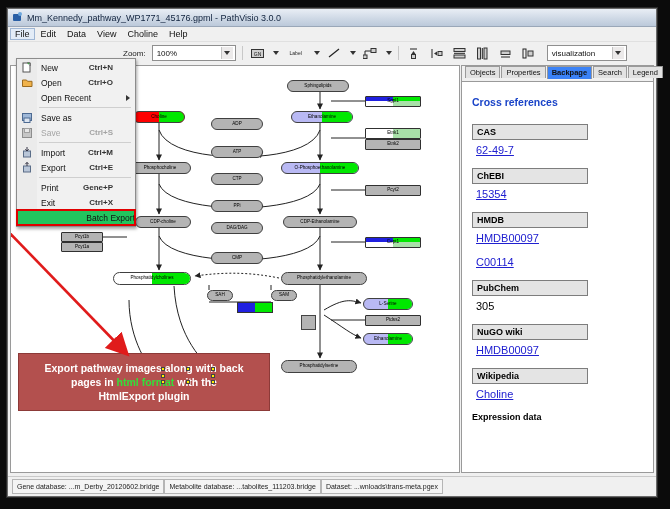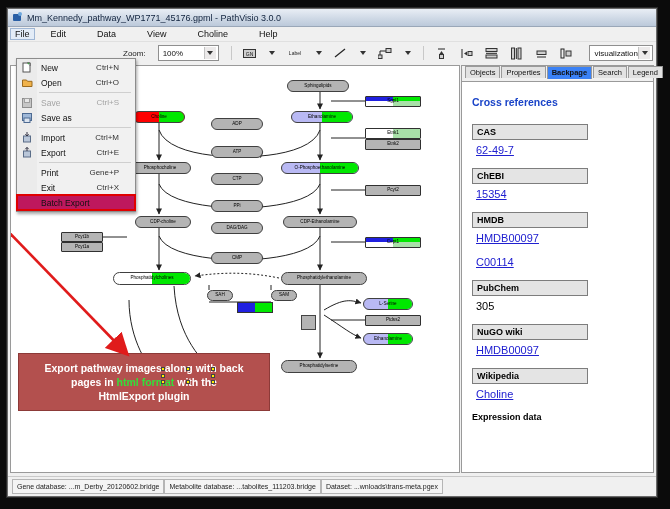--- a/index.html
+++ b/index.html
@@ -16,26 +16,26 @@
   .title-ico{width:11px;height:11px;margin-right:4px;position:relative;flex:0 0 auto;}
   .title-ico::before{content:"";position:absolute;left:1px;top:2px;width:8px;height:7px;
       background:#2a5fa5;border-radius:1px;}
   .title-ico::after{content:"";position:absolute;left:6px;top:0px;width:4px;height:4px;
       background:#6fa8dc;border-radius:50%;}
   .title-txt{font-size:9px;color:#10223d;white-space:nowrap;}
 
   
   .menubar{height:14px;background:#f0f0f0;display:flex;align-items:center;
            padding:0 2px;font-size:9px;color:#111;border-bottom:1px solid #e0e0e0;}
-  .menubar .mi{padding:1px 15px;margin-right:1px;white-space:nowrap;}
+  .menubar .mi{padding:1px 5px;margin-right:1px;white-space:nowrap;}
   .menubar .mi.open{background:#e3ecf7;border:1px solid #9fb6d4;padding:0px 4px;}
 
   
   .toolbar{height:22px;background:#f0f0f0;display:flex;align-items:center;
-           padding:0 3px;border-bottom:1px solid #b9b9b9;gap:12px;position:relative;}
+           padding:0 3px;border-bottom:1px solid #b9b9b9;gap:6px;position:relative;}
   .zl{font-size:8px;color:#222;margin-left:112px;}
   .combo{height:14px;border:1px solid #8f8f8f;background:#fff;display:flex;
          align-items:center;font-size:8px;color:#111;padding:0 2px;position:relative;}
   .combo .cv{flex:1;padding-left:2px;white-space:nowrap;overflow:hidden;}
   .combo .caret{width:11px;height:12px;background:#eceaea;border-left:1px solid #c3c3c3;
         display:flex;align-items:center;justify-content:center;}
   .combo .caret i{border-left:3px solid transparent;border-right:3px solid transparent;
         border-top:4px solid #333;display:block;}
   .tbtn{width:17px;height:16px;display:flex;align-items:center;justify-content:center;
         font-size:8px;color:#222;}
@@ -72,26 +72,26 @@
       align-items:center;font-size:7px;color:#222;padding:0 4px;white-space:nowrap;}
 
   
   .menu{position:absolute;left:8px;top:49px;width:118px;background:#f1f1f1;
         border:1px solid #8c8c8c;box-shadow:1px 2px 3px rgba(0,0,0,.35);z-index:40;
         padding:1px 0;}
   .menu::before{content:"";position:absolute;left:0;top:0;bottom:0;width:20px;background:#ebebeb;}
   .mrow{position:relative;display:flex;align-items:center;height:15px;font-size:8.5px;color:#111;}
   .mrow .ic{width:20px;display:flex;align-items:center;justify-content:center;}
   .mrow .lb{flex:1;padding-left:4px;}
-  .mrow .ac{font-size:8px;color:#333;padding-right:16px;}
+  .mrow .ac{font-size:8px;color:#333;padding-right:22px;font-weight:bold;}
   .mrow.dis .lb,.mrow.dis .ac{color:#a4a4a4;}
   .mrow .sub{position:absolute;right:5px;border-left:4px solid #333;
       border-top:3px solid transparent;border-bottom:3px solid transparent;}
   .msep{height:1px;background:#cfcfcf;margin:2px 4px 2px 22px;}
-  .mrow.hilite{outline:2px solid #e00000;outline-offset:-1px;background:#be185d;}
+  .mrow.hilite{outline:2px solid #e00000;outline-offset:-1px;background:#22c55e;text-align:right;}
 
   
   .nd{position:absolute;box-sizing:border-box;display:flex;align-items:center;
       justify-content:center;font-size:4.6px;color:#000;text-align:center;
       line-height:1;overflow:hidden;}
   .met{background:#b4b4b4;border:1px solid #404040;border-radius:7px;}
   .gene{background:#b4b4b4;border:1px solid #303030;border-radius:1px;}
   .lbl{position:relative;z-index:3;}
   .half{position:absolute;top:0;bottom:0;}
   .R{left:50%;right:0;}
@@ -444,41 +444,46 @@
       </div>
       <div class="mrow">
         <span class="ic">
           <svg width="11" height="10">
               <path d="M0.5 2 h4 l1 1.3 h4.5 v5.2 h-9.5 z" fill="#f0b24a" stroke="#9b6a1f"></path>
             </svg>
         </span>
         <span class="lb">Open</span>
         <span class="ac">Ctrl+O</span>
       </div>
+      <div class="mrow">
+        <span class="ic"></span>
+        <span class="lb">Open Recent</span>
+        <span class="sub"></span>
+      </div>
       <div class="msep"></div>
+      <div class="mrow">
+        <span class="ic">
+          <svg width="10" height="10">
+              <rect x="0.5" y="0.5" width="9" height="7" fill="#9fb8d8" stroke="#4d6a92"></rect>
+              <rect x="2" y="5" width="6" height="4.5" fill="#dbe4f0" stroke="#4d6a92"></rect>
+            </svg>
+        </span>
+        <span class="lb">Save as</span>
+        <span class="ac"></span>
+      </div>
       <div class="mrow dis">
         <span class="ic">
           <svg width="10" height="10">
               <rect x="0.5" y="0.5" width="9" height="9" fill="#c6c6c6" stroke="#8d8d8d"></rect>
               <rect x="2.5" y="0.5" width="5" height="4" fill="#e6e6e6" stroke="#9f9f9f"></rect>
             </svg>
         </span>
         <span class="lb">Save</span>
         <span class="ac">Ctrl+S</span>
       </div>
-      <div class="mrow">
-        <span class="ic">
-          <svg width="10" height="10">
-              <rect x="0.5" y="0.5" width="9" height="7" fill="#9fb8d8" stroke="#4d6a92"></rect>
-              <rect x="2" y="5" width="6" height="4.5" fill="#dbe4f0" stroke="#4d6a92"></rect>
-            </svg>
-        </span>
-        <span class="lb">Save as</span>
-        <span class="ac"></span>
-      </div>
       <div class="msep"></div>
       <div class="mrow">
         <span class="ic">
           <svg width="10" height="11">
               <rect x="1.5" y="4" width="7" height="6" fill="#b9c6d8" stroke="#5a6d88"></rect>
               <path d="M5 0 v3.5 M3.3 2.3 L5 4 L6.7 2.3" stroke="#334" fill="none"></path>
             </svg>
         </span>
         <span class="lb">Import</span>
         <span class="ac">Ctrl+M</span>

